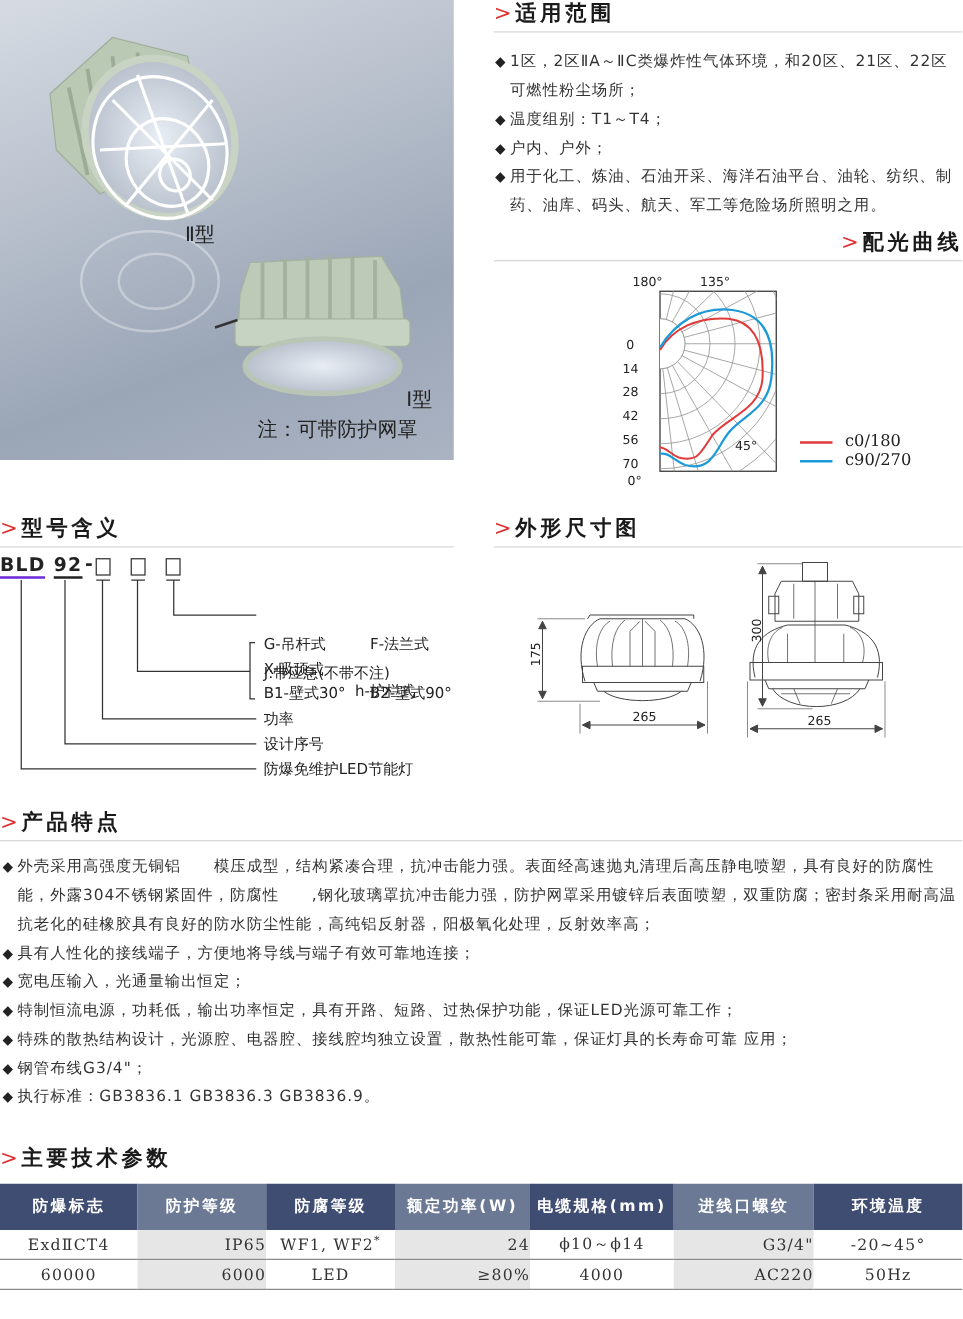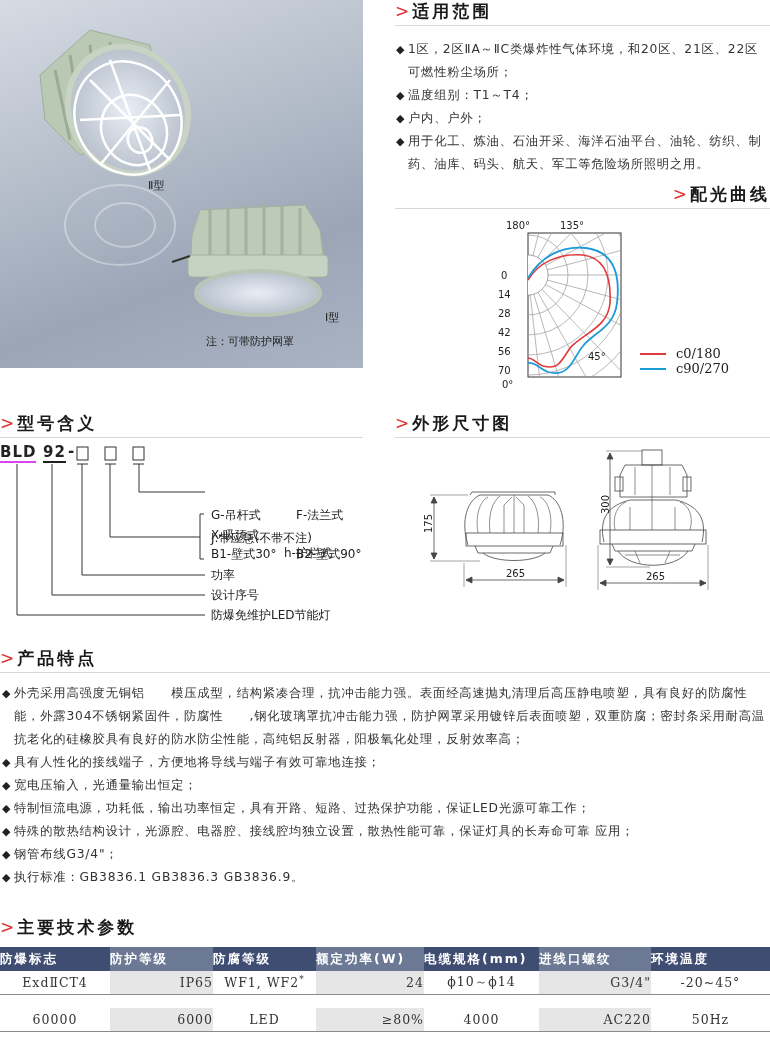--- a/index.html
+++ b/index.html
@@ -7,21 +7,21 @@
   body { position: relative; font-family: "DejaVu Serif", "Liberation Serif", serif; color: #222; }
 
   .abs { position: absolute; }
 
   
   .photo {
     left: 0; top: 0; width: 363px; height: 368px;
     background: linear-gradient(160deg, #d6dbe3 0%, #b9c1cd 35%, #9aa5b6 70%, #aab3c2 100%);
     overflow: hidden;
   }
-  .photo .lbl { position: absolute; font-family: "DejaVu Sans", sans-serif; font-size: 11px; color: #222; }
+  .photo .lbl { position: absolute; font-family: "DejaVu Sans", sans-serif; font-size: 16px; color: #222; }
 
   
   .sec-head {
     font-family: "DejaVu Sans", sans-serif;
     font-size: 17px; font-weight: bold; letter-spacing: 3px; color: #1a1a1a;
     height: 26px; line-height: 22px;
     border-bottom: 1px solid #d7d7d7;
   }
   .sec-head .gt { color: #e03030; font-weight: normal; margin-right: 3px; letter-spacing: 0; }
 
@@ -34,22 +34,22 @@
   .legend .row { display: flex; align-items: center; height: 15px; }
   .legend .sw { width: 26px; height: 2px; margin-right: 10px; }
 
   
   .model-code { font-family: "DejaVu Sans", sans-serif; font-weight: bold; font-size: 15px; color: #222; }
   .mm-text { font-family: "DejaVu Sans", sans-serif; font-size: 12px; color: #222; white-space: nowrap; }
 
   
   .tbl { border-collapse: collapse; table-layout: fixed; width: 770px; }
   .tbl th {
-    height: 24px; color: #fff; font-family: "DejaVu Sans", sans-serif; font-size: 12.5px;
-    font-weight: bold; letter-spacing: 2px; text-align: left;
+    height: 37px; color: #fff; font-family: "DejaVu Sans", sans-serif; font-size: 12.5px;
+    font-weight: bold; letter-spacing: 2px; text-align: center;
   }
   .tbl th.dk { background: #3f4d72; }
   .tbl th.lt { background: #6b7995; }
   .tbl td {
     height: 23px; text-align: center; font-family: "DejaVu Serif", serif; font-size: 12.5px; color: #333;
     border-bottom: 1px solid #8a8a8a; letter-spacing: 1px; margin-top: 40px;
   }
   .tbl td.w { background: #ffffff; }
   .tbl td.g { background: #e6e6e6; text-align: right; }
   sup { font-size: 9px; }
@@ -193,21 +193,21 @@
       <span class="sw" style="background:#1a9ad6"></span>
       <span>c90/270</span>
     </div>
 </div>
 
 <div class="abs sec-head" style="left:0px;top:412px;width:363px;">
   <span class="gt">&gt;</span><span>型号含义</span>
 </div>
 
 <div class="abs model-code" style="left:0px;top:443px;">
-  <span style="border-bottom:2px solid #d946ef;letter-spacing:1px;text-align:center;">BLD</span>
+  <span style="border-bottom:2px solid #6d28d9;letter-spacing:1px;text-align:center;">BLD</span>
 </div>
 <div class="abs model-code" style="left:43px;top:443px;">
   <span style="border-bottom:2px solid #222;letter-spacing:1px;">92</span>
 </div>
 <div class="abs model-code" style="left:68px;top:442px;">-</div>
 
 <svg class="abs" style="left:0;top:440px;" width="390" height="190">
   <g fill="none" stroke="#333" stroke-width="1">
 
     <rect x="77" y="7" width="11" height="13"></rect>

